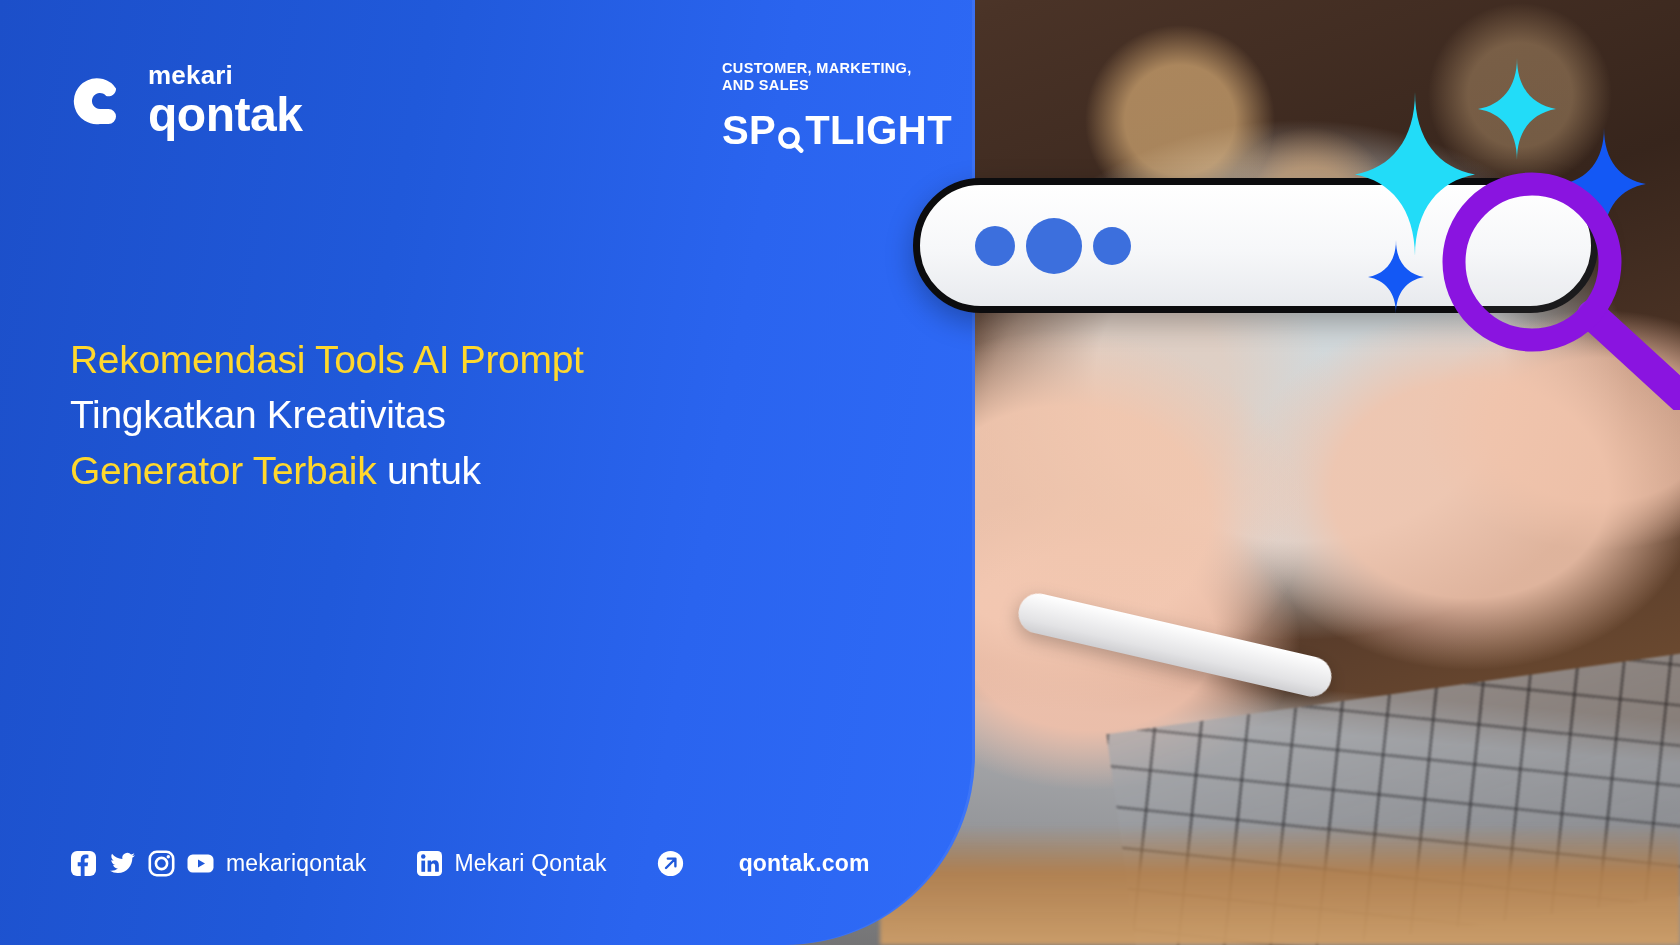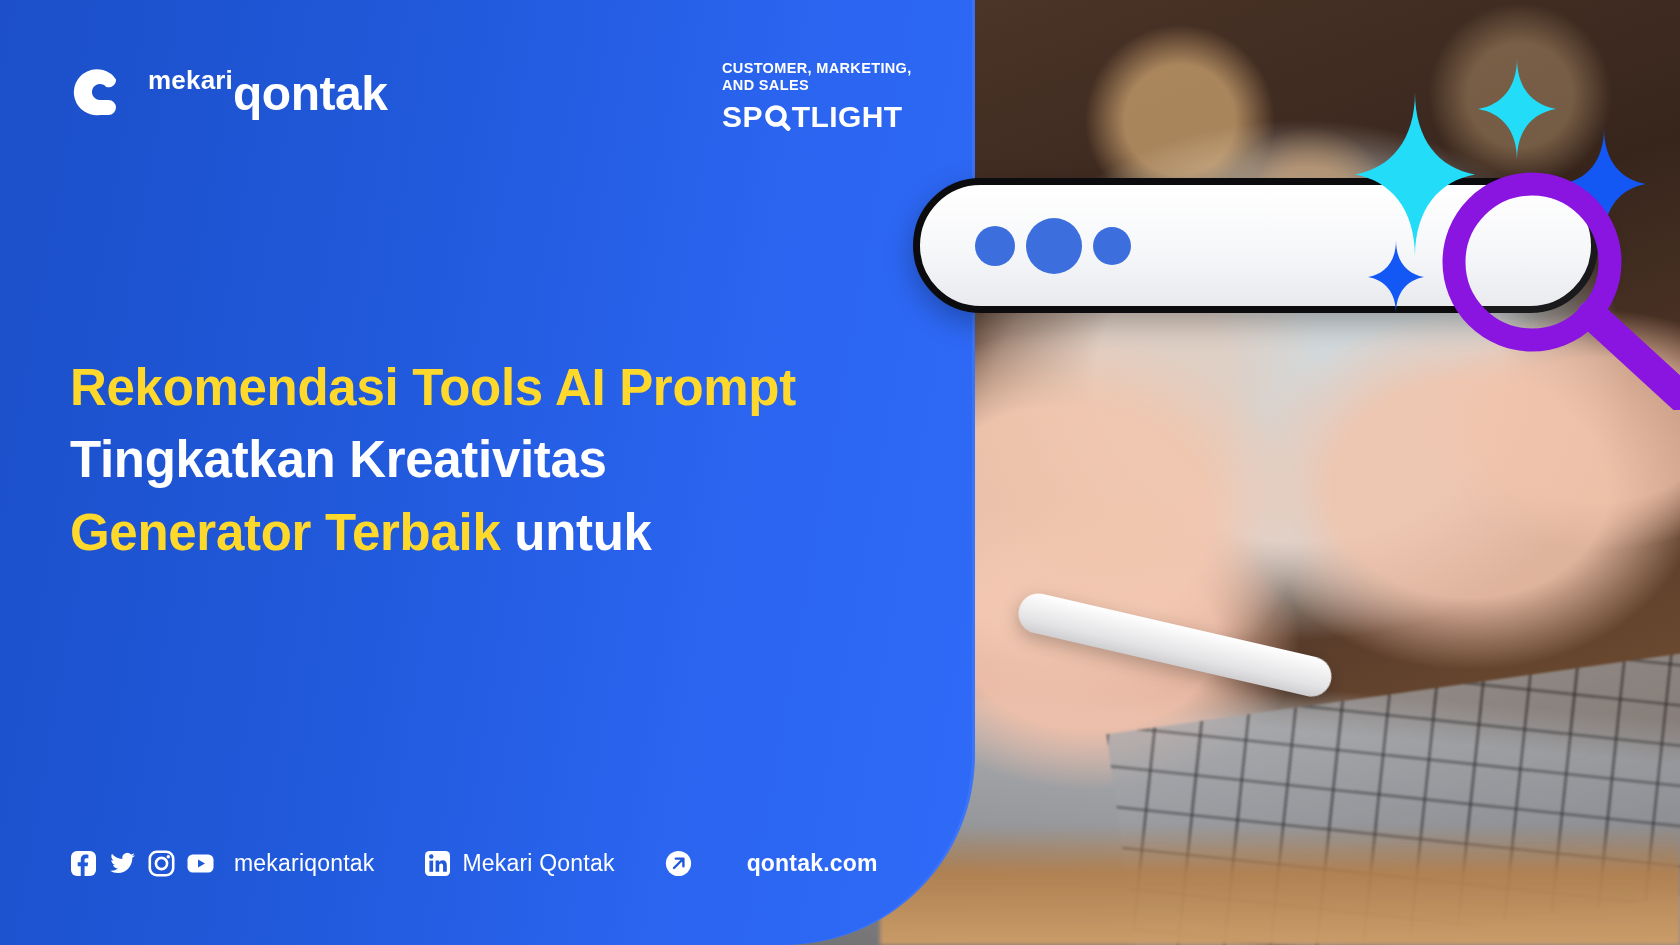--- a/index.html
+++ b/index.html
@@ -79,59 +79,59 @@
     position:absolute; left:0; top:0;
     width:975px; height:945px;
     border-bottom-right-radius:190px;
     box-shadow:inset -3px 0 0 rgba(255,255,255,.07);
     pointer-events:none;
   }
 
   
   .logo { position:absolute; left:70px; top:62px; display:flex; align-items:center; gap:18px; }
   .logo-mark { width:60px; height:60px; flex:none; }
-  .logo-words { display:flex; line-height:1; }
+  .logo-words { display:flex; flex-direction:column; line-height:1; }
   .logo-top {
     color:#fff; font-size:26px; font-weight:700; letter-spacing:.2px;
   }
   .logo-bottom {
     color:#fff; font-size:48px; font-weight:700; letter-spacing:-.5px; margin-top:3px;
   }
 
   
   .spotlight { position:absolute; left:722px; top:60px; color:#fff; }
   .spot-kicker {
     font-size:14.5px; font-weight:700; letter-spacing:.35px; line-height:1.18;
     text-transform:uppercase;
   }
   .spot-word {
-    display:flex; align-items:center; font-size:30px; font-weight:800;
-    letter-spacing:.4px; margin-top:6px;
+    display:flex; align-items:center; font-size:40px; font-weight:800;
+    letter-spacing:.4px; margin-top:14px;
   }
   .spot-o { width:27px; height:27px; margin:0 1px; }
 
   
   .headline {
-    position:absolute; left:70px; top:352px;
+    position:absolute; left:70px; top:332px;
     width:830px;
-    font-size:51px; font-weight:700; line-height:1.42;
+    font-size:39px; font-weight:400; line-height:1.42;
     letter-spacing:-.3px;
   }
   .headline .hl { color:#ffd82c; }
   .headline .wh { color:#ffffff; }
 
   
   .footer {
     position:absolute; left:70px; bottom:68px;
     display:flex; align-items:center; gap:0;
     color:#fff;
   }
   .social-group { display:flex; align-items:center; gap:12px; }
   .sicon { width:27px; height:27px; display:block; }
-  .handle { font-size:23px; margin-left:8px; letter-spacing:.2px; }
+  .handle { font-size:23px; margin-left:0; letter-spacing:.2px; }
   .fgroup { display:flex; align-items:center; gap:11px; margin-left:50px; }
   .fgroup .label { font-size:23px; letter-spacing:.2px;text-align:right; }
   .fgroup .label.bold { font-weight:700;margin-left:44px; }
 
   
   .searchbar {
     position:absolute; left:913px; top:178px;
     width:685px; height:135px;
     background:linear-gradient(180deg,#ffffff 0%,#f6f7f9 55%,#e8eaee 100%);
     border:7px solid #0c0c0e;

